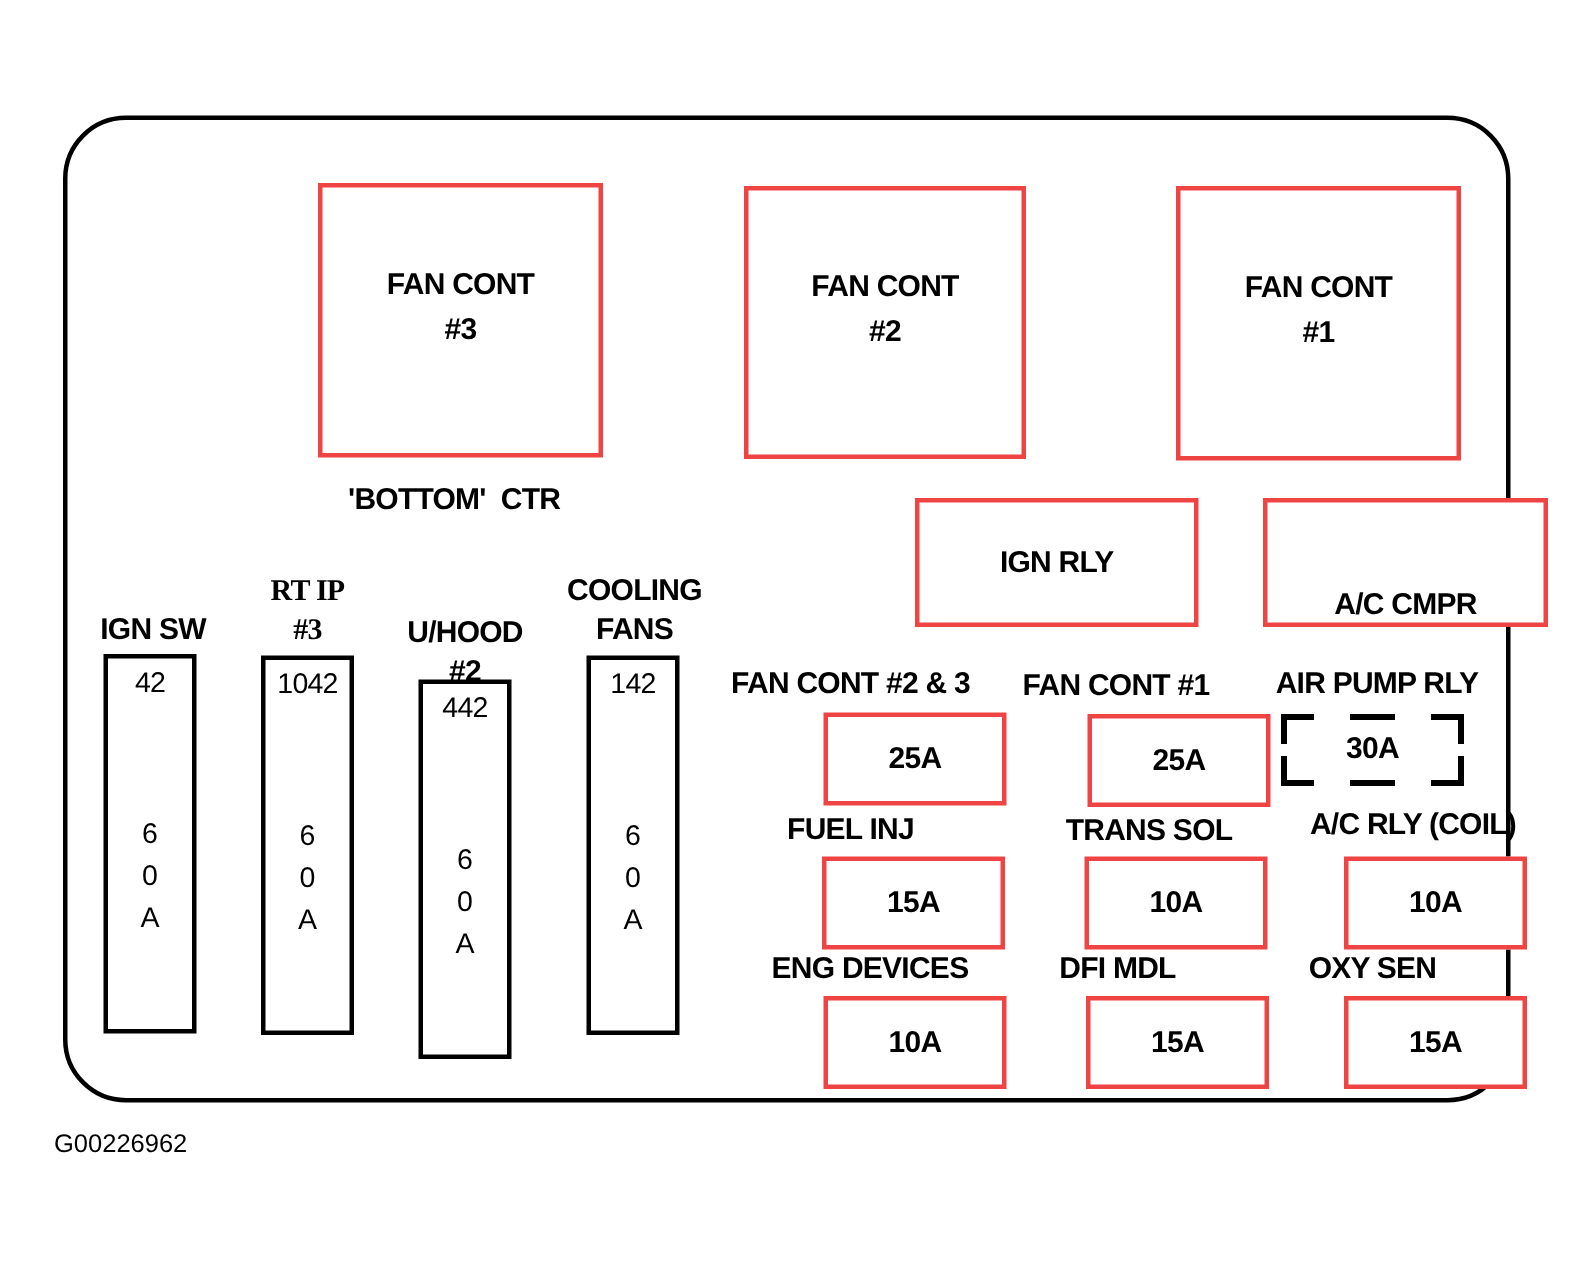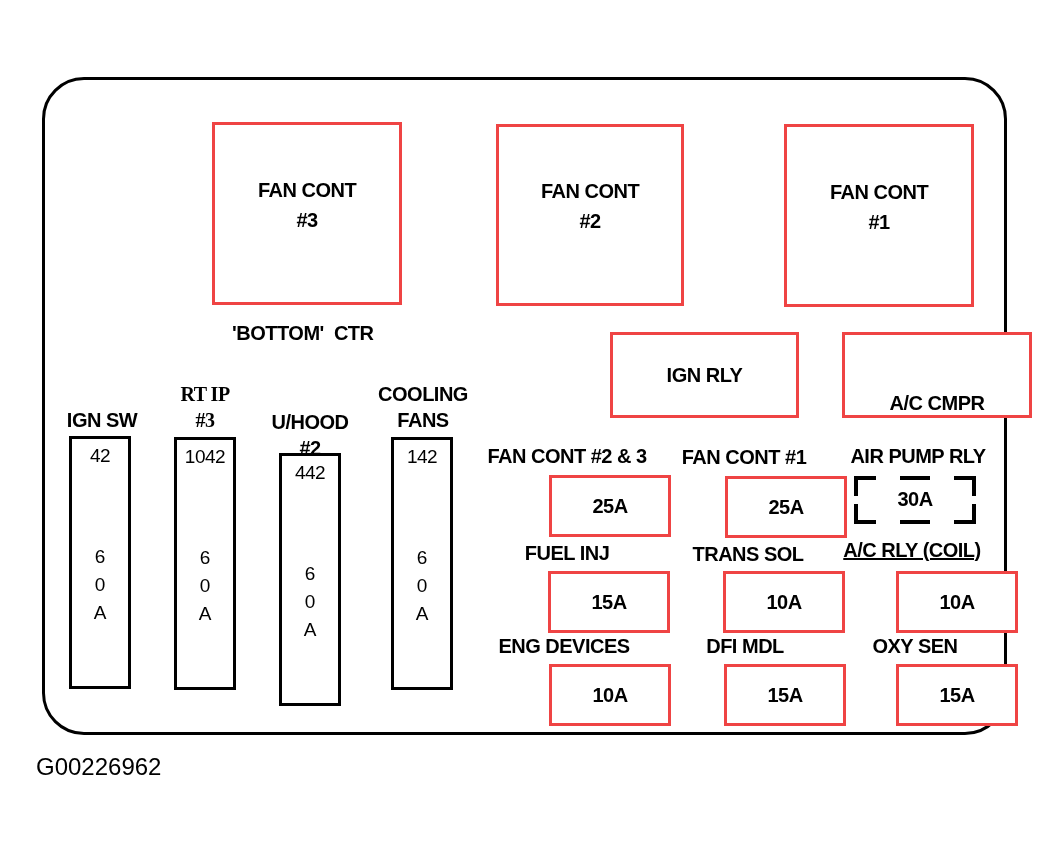--- a/index.html
+++ b/index.html
@@ -21,21 +21,21 @@
   .fuse { width:120px; height:62px; }
   .dashed { position:absolute; width:122px; height:48px; }
   .dashed .c { position:absolute; width:18px; height:16px; border:0 solid #000; }
   .dashed .tl { left:0; top:0; border-left-width:4px; border-top-width:4px; }
   .dashed .tr { right:0; top:0; border-right-width:4px; border-top-width:4px; }
   .dashed .bl { left:0; bottom:0; border-left-width:4px; border-bottom-width:4px; }
   .dashed .br { right:0; bottom:0; border-right-width:4px; border-bottom-width:4px; }
   .dashed .tm { position:absolute; left:46px; width:30px; top:0; border-top:4px solid #000; }
   .dashed .bm { position:absolute; left:46px; width:30px; bottom:0; border-bottom:4px solid #000; }
   .dashed .v { position:absolute; left:0; right:0; top:12px; text-align:center; font-weight:bold; font-size:20px; letter-spacing:-0.5px; }
-  .figid { position:absolute; left:36px; top:753px; font-size:24px; }
+  .figid { position:absolute; left:36px; top:753px; font-size:17px; }
 </style>
 </head>
 <body>
 
 <div class="panel"></div>
 
 <div class="box relay-big" style="left:169px;top:122px;width:190px;height:183px;">
   <span>FAN CONT</span>
   <span>#3</span>
 </div>
@@ -103,23 +103,23 @@
     <span>6</span>
     <span>0</span>
     <span>A</span>
   </div>
 </div>
 
 <div class="lbl" style="left:467px;top:443px;width:200px;">FAN CONT #2 &amp; 3</div>
 <div class="lbl" style="left:664px;top:444px;width:160px;">FAN CONT #1</div>
 <div class="lbl" style="left:830px;top:443px;width:176px;">AIR PUMP RLY</div>
 <div class="lbl" style="left:487px;top:540px;width:160px;">FUEL INJ</div>
-<div class="lbl" style="left:668px;top:541px;width:160px;">TRANS SOL</div>
-<div class="lbl" style="left:822px;top:537px;width:180px;text-decoration:underline;">A/C RLY (COIL)</div>
-<div class="lbl" style="left:474px;top:633px;width:180px;">ENG DEVICES</div>
+<div class="lbl" style="left:686px;top:541px;width:160px;">TRANS SOL</div>
+<div class="lbl" style="left:852px;top:537px;width:180px;">A/C RLY (COIL)</div>
+<div class="lbl" style="left:490px;top:633px;width:180px;">ENG DEVICES</div>
 <div class="lbl" style="left:665px;top:633px;width:160px;">DFI MDL</div>
 <div class="lbl" style="left:835px;top:633px;width:160px;">OXY SEN</div>
 
 <div class="box fuse" style="left:506px;top:475px;width:122px;">
   <span>25A</span>
 </div>
 <div class="box fuse" style="left:682px;top:476px;width:122px;">
   <span>25A</span>
 </div>
 <div class="dashed" style="left:854px;top:476px;">

